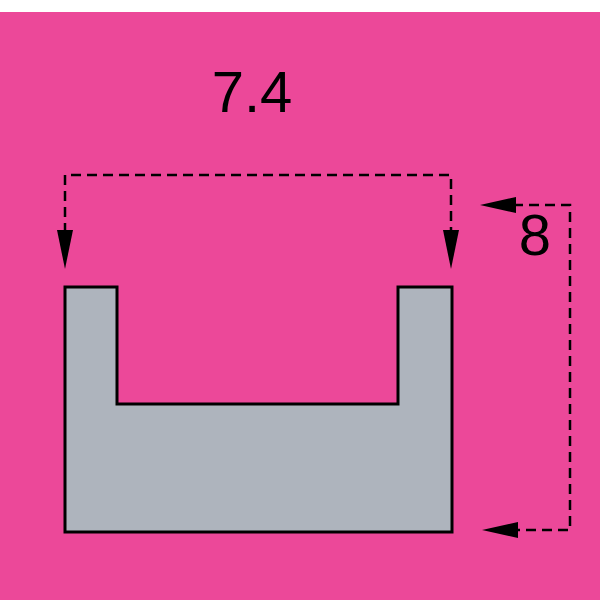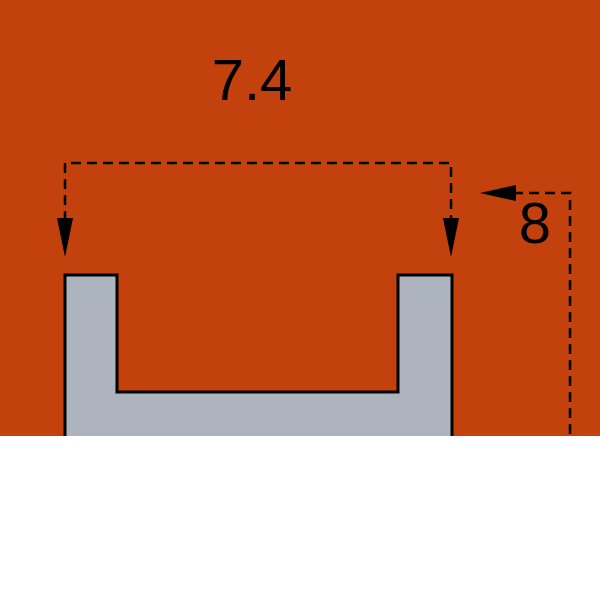--- a/index.html
+++ b/index.html
@@ -4,23 +4,24 @@
 <style>
   html, body {
     margin: 0;
     padding: 0;
     background: #ffffff;
     font-family: "Liberation Sans", sans-serif;
   }
   .canvas {
     position: relative;
     width: 600px;
-    height: 436px;
-    background: #c2410c;
+    height: 588px;
+    background: #ec4899;
     overflow: hidden;
+    margin-top: 12px;
   }
   svg.drawing {
     display: block;
     width: 600px;
     height: 600px;
   }
   .dim-line {
     fill: none;
     stroke-width: 2.5;
     stroke-dasharray: 10 6;

